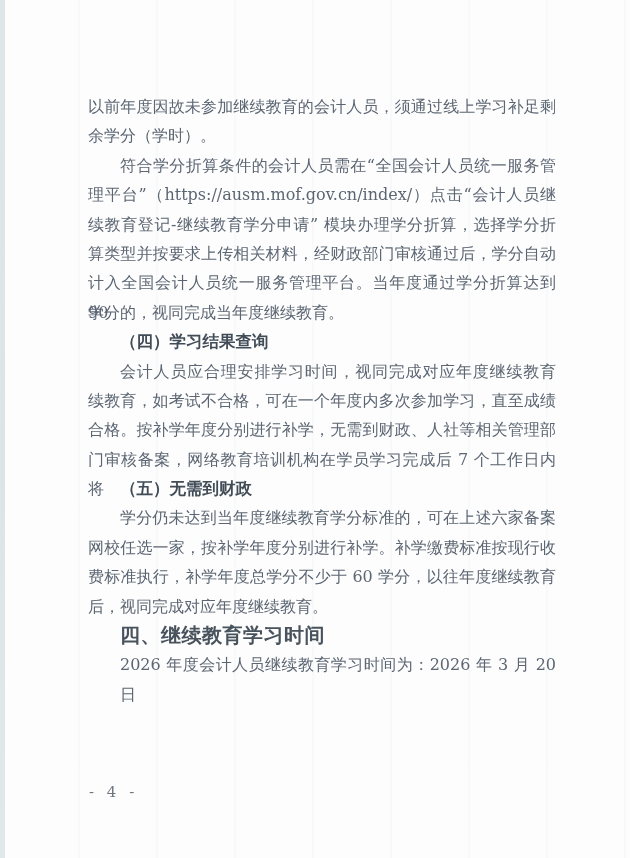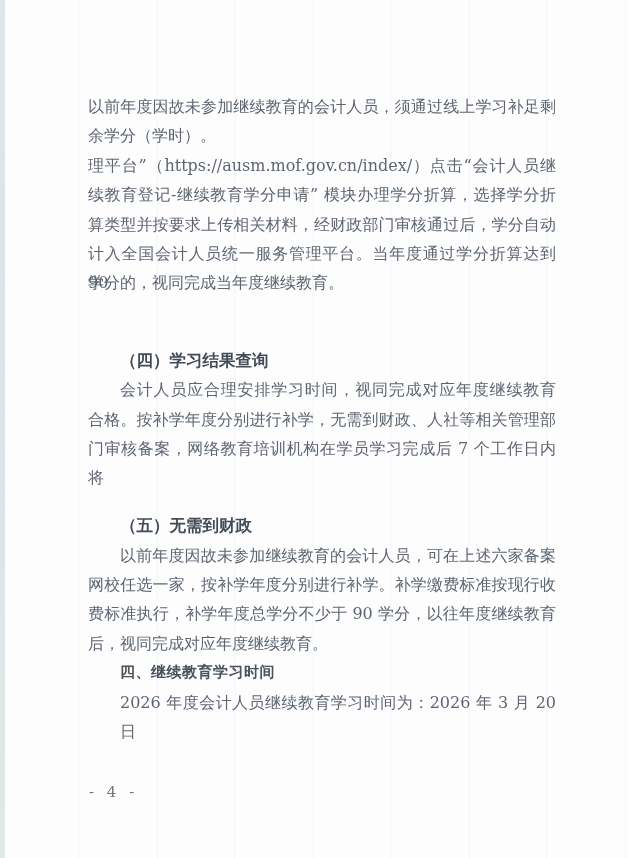--- a/index.html
+++ b/index.html
@@ -43,57 +43,58 @@
   .line.fill {
     white-space: normal;
     text-align: justify;
     text-align-last: justify;
   }
   .line.indent { padding-left: 32px; }
   .line.kaiti {
     font-weight: bold;
     color: #414c57;
     font-size: 16.5px;
-    margin-top: 48px;
   }
   .line.hei {
     font-family: "DejaVu Sans", "Liberation Sans", sans-serif;
     font-weight: bold;
     color: #49535d;
-    font-size: 15px;
+    font-size: 20px;
     letter-spacing: 0.5px;
   }
   .page-number {
     position: absolute;
     left: 89px; top: 782px;
     font-size: 15px;
     color: #6e7780;
     letter-spacing: 4px;
     line-height: 20px;
   }
 </style>
 </head>
 <body>
 
 <div class="page">
   <div class="edge-strip"></div>
   <main class="text-block">
       <div class="line body fill">以前年度因故未参加继续教育的会计人员，须通过线上学习补足剩</div>
       <div class="line body">余学分（学时）。</div>
+      <div class="line body fill indent">符合学分折算条件的会计人员需在“全国会计人员统一服务管</div>
       <div class="line body fill">理平台”（https://ausm.mof.gov.cn/index/）点击“会计人员继</div>
       <div class="line body fill">续教育登记-继续教育学分申请” 模块办理学分折算，选择学分折</div>
       <div class="line body fill">算类型并按要求上传相关材料，经财政部门审核通过后，学分自动</div>
       <div class="line body fill">计入全国会计人员统一服务管理平台。当年度通过学分折算达到 90</div>
       <div class="line body">学分的，视同完成当年度继续教育。</div>
       <div class="line kaiti indent">（四）学习结果查询</div>
       <div class="line body fill indent">会计人员应合理安排学习时间，视同完成对应年度继续教育</div>
+      <div class="line body fill">续教育，如考试不合格，可在一个年度内多次参加学习，直至成绩</div>
       <div class="line body fill">合格。按补学年度分别进行补学，无需到财政、人社等相关管理部</div>
       <div class="line body fill">门审核备案，网络教育培训机构在学员学习完成后 7 个工作日内将</div>
       <div class="line kaiti indent">（五）无需到财政</div>
-      <div class="line body fill indent">以前年度因故未参加继续教育的会计人员，可在上述六家备案</div>
+      <div class="line body fill indent">学分仍未达到当年度继续教育学分标准的，可在上述六家备案</div>
       <div class="line body fill">网校任选一家，按补学年度分别进行补学。补学缴费标准按现行收</div>
-      <div class="line body fill">费标准执行，补学年度总学分不少于 90 学分，以往年度继续教育</div>
+      <div class="line body fill">费标准执行，补学年度总学分不少于 60 学分，以往年度继续教育</div>
       <div class="line body">后，视同完成对应年度继续教育。</div>
       <div class="line hei indent">四、继续教育学习时间</div>
       <div class="line body fill indent">2026 年度会计人员继续教育学习时间为：2026 年 3 月 20 日</div>
     </main>
   <div class="page-number">- 4 -</div>
 </div>
 
 </body></html>

